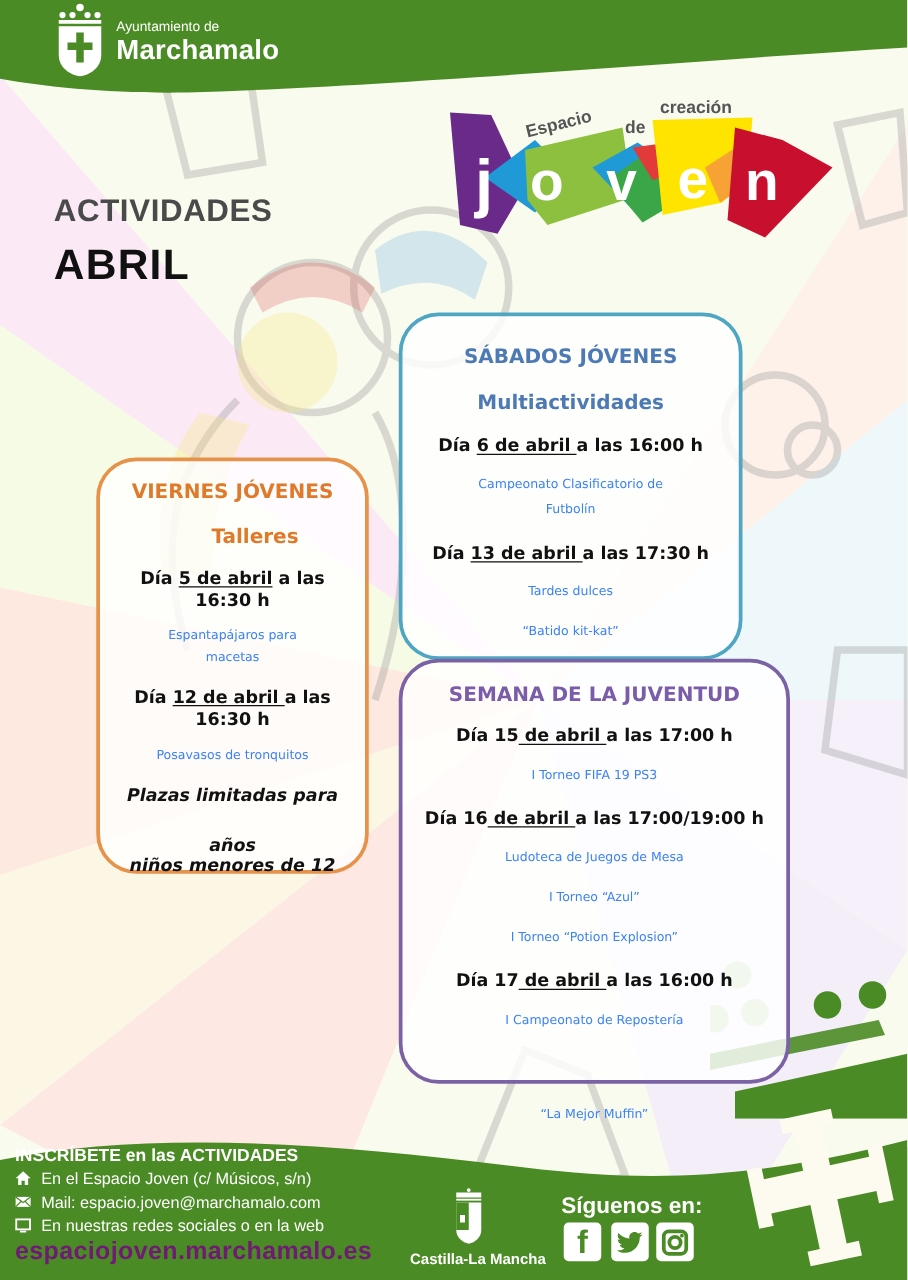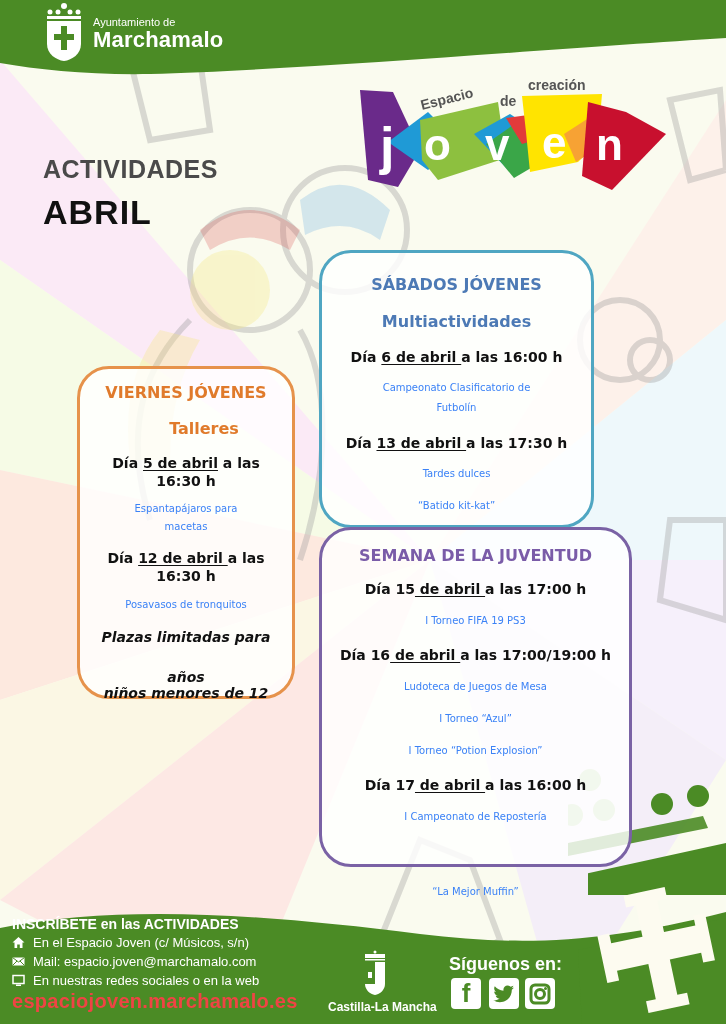--- a/index.html
+++ b/index.html
@@ -54,21 +54,21 @@
   .box-sem .head { color: #7a5ca8; }
 
   .line { position: absolute; left: 0; right: 0; }
 
   
   .footer-band { position: absolute; left: 0; bottom: 0; width: 726px; height: 140px; z-index: 2; }
   .footer-text { position: absolute; left: 12px; top: 915px; color: #fff; z-index: 5; font-family: "Liberation Sans", sans-serif; }
   .footer-text .f-head { font-weight: bold; font-size: 14px; line-height: 18px; }
   .footer-text .f-row { font-size: 13px; line-height: 19px; display: flex; align-items: center; gap: 8px; }
   .footer-text .f-row .ic { width: 13px; height: 13px; display: inline-block; }
-  .footer-url { position: absolute; left: 12px; top: 990px; color: #ef4444; z-index: 5; font-family: "Liberation Sans", sans-serif; font-weight: bold; font-size: 20px; letter-spacing: 0.3px; }
+  .footer-url { position: absolute; left: 12px; top: 990px; color: #701a75; z-index: 5; font-family: "Liberation Sans", sans-serif; font-weight: bold; font-size: 20px; letter-spacing: 0.3px; }
   .clm-logo { position: absolute; left: 362px; top: 950px; width: 26px; height: 46px; z-index: 5; }
   .clm-text { position: absolute; left: 328px; top: 1000px; color: #fff; z-index: 5; font-family: "Liberation Sans", sans-serif; font-size: 12px; font-weight: bold; }
   .follow { position: absolute; left: 449px; top: 954px; color: #fff; z-index: 5; font-family: "Liberation Sans", sans-serif; font-weight: bold; font-size: 18px; }
   .social { position: absolute; top: 978px; width: 30px; height: 31px; z-index: 5; background: #fff; border-radius: 4px; display: flex; align-items: center; justify-content: center; color: #4b8b25; font-weight: bold; font-family: "Liberation Sans", sans-serif; }
   .cross-big { position: absolute; left: 588px; top: 880px; width: 138px; height: 144px; z-index: 5; }
   .deco-right { position: absolute; left: 568px; top: 760px; width: 158px; height: 150px; z-index: 3; }
 </style>
 </head>
 <body>
 

